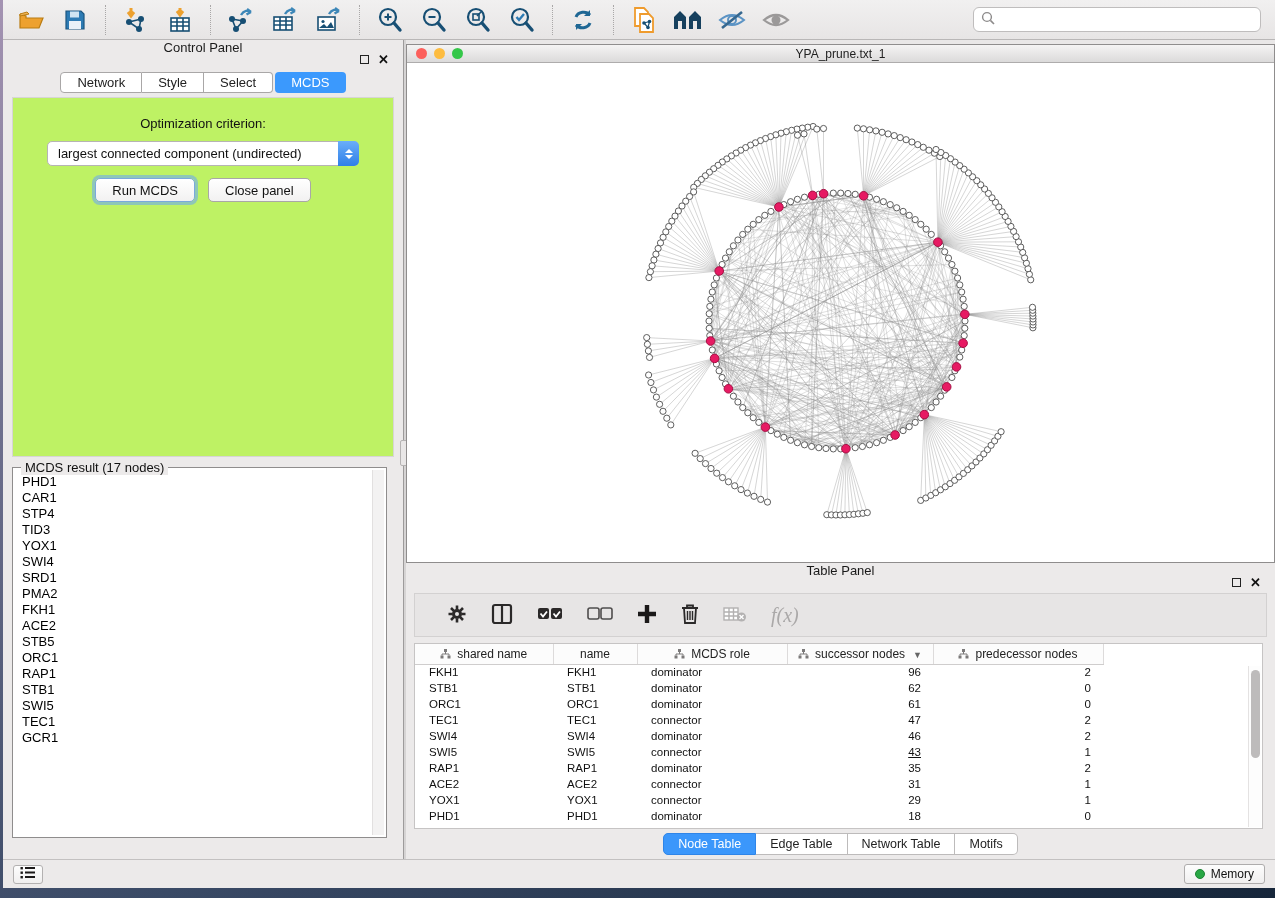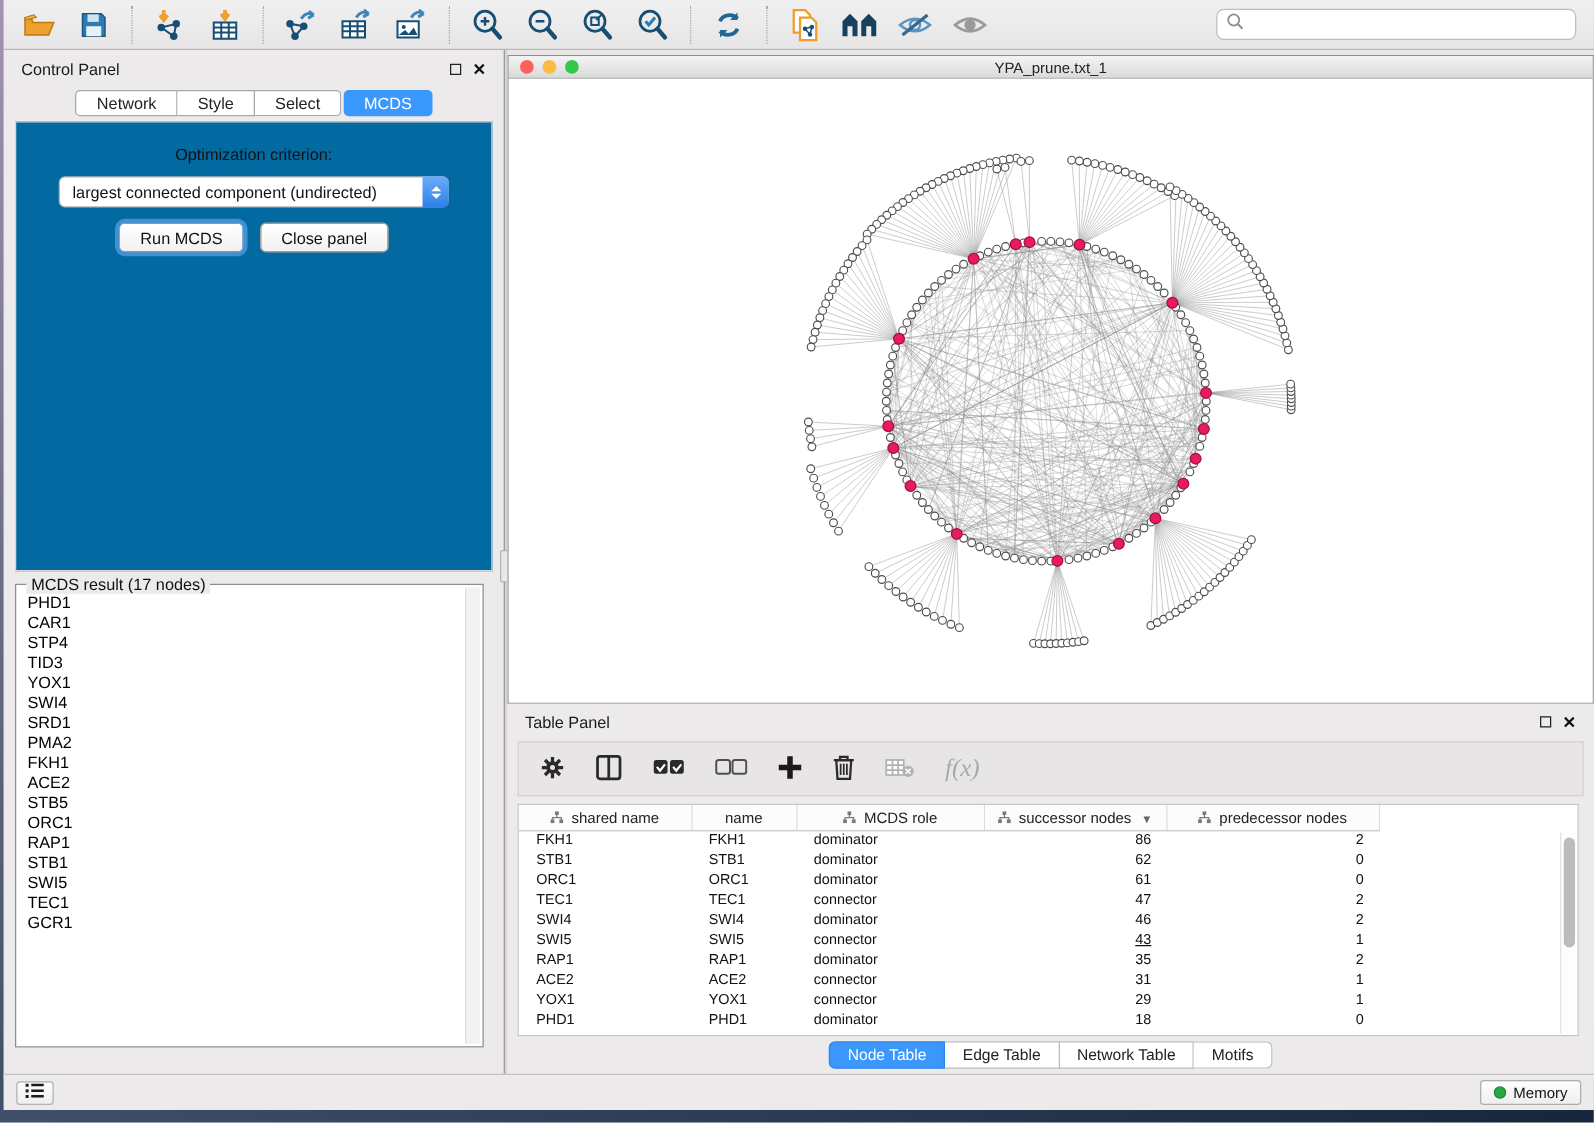--- a/index.html
+++ b/index.html
@@ -16,34 +16,34 @@
     align-items:center; justify-content:center; margin:0 3px; }
   .tb svg { display:block; }
   .tsep { width:0; height:30px; border-left:1px dotted #a9a7a7; margin:0 8px; }
   .searchwrap { margin-left:auto; margin-right:8px; width:288px; height:25px; background:#fff;
     border:1px solid #bfbdbd; border-radius:6px; display:flex; align-items:center; padding:0 7px; }
   .searchwrap input { border:none; outline:none; flex:1; font-size:12px; margin-left:5px;
     font-family:"Liberation Sans",sans-serif; background:transparent; }
 
   
   .cpanel { position:absolute; left:0; top:40px; width:400px; bottom:25px; background:#eceaea; }
-  .ptitle-row { height:30px; display:flex; align-items:center; padding:0 14px; }
+  .ptitle-row { height:30px; display:flex; align-items:center; padding:0 14px;flex-direction:column; }
   .ptitle { font-size:13px; color:#1a1a1a; }
   .pticons { margin-left:auto; display:flex; align-items:center; gap:9px; }
   .float-ic { width:9px; height:9px; border:1.6px solid #222; }
   .close-ic { font-size:13px; font-weight:bold; color:#111; line-height:9px; }
   .ctabs { display:flex; justify-content:center; align-items:center; height:24px; }
   .ctab { height:21px; padding:0 16px; background:#fff; border:1px solid #a9a7a7; border-left:none;
     font-size:13px; color:#222; display:flex; align-items:center; }
   .ctab:first-child { border-left:1px solid #a9a7a7; border-radius:4px 0 0 4px; }
   .ctab.pre-active { border-radius:0 4px 4px 0; }
   .ctab.active { background:#3b99fd; color:#fff; border:none; border-radius:4px; margin-left:2px;
     font-size:13px; }
   .inner-panel { position:absolute; left:9px; right:9px; top:57px; height:360px;
-    background:#0369a1; border:1px solid #d7d5d5; }
+    background:#bef264; border:1px solid #d7d5d5; }
   .opt-label { text-align:center; margin-top:18px; font-size:13px; color:#111; }
   .selectbox { margin:10px auto 0; width:312px; height:25px; background:#fff; border:1px solid #b6b4b4;
     border-radius:5px; display:flex; align-items:center; position:relative; }
   .selectbox .val { font-size:13px; color:#111; padding-left:10px; flex:1; }
   .stepper { width:21px; height:25px; margin-right:-1px; border-radius:0 5px 5px 0;
     background:linear-gradient(#6aaef9,#2f7fe8); display:flex; flex-direction:column;
     align-items:center; justify-content:center; gap:2px; }
   .stepper i { width:0; height:0; border-left:4px solid transparent; border-right:4px solid transparent; }
   .stepper .up { border-bottom:4px solid #fff; }
   .stepper .dn { border-top:4px solid #fff; }
@@ -76,21 +76,21 @@
     border-bottom:1px solid #aeacac; position:relative; display:flex; align-items:center; }
   .lights { display:flex; gap:7px; margin-left:9px; }
   .light { width:11px; height:11px; border-radius:50%; }
   .net-title { position:absolute; left:0; right:0; text-align:center; font-size:12px; color:#222; }
   .netcanvas { width:867px; height:499px; display:block; background:#fff; }
 
   
   .tpanel { position:absolute; left:0; top:523px; width:869px; bottom:0; background:#eceaea; }
   .tpanel .ptitle-row { padding:0 14px; height:28px; }
   .ttoolbar { position:absolute; left:8px; right:8px; top:30px; height:44px; background:#e7e5e5;
-    border:1px solid #d3d1d1; display:flex; align-items:center; padding:0 17px; gap:24px; }
+    border:1px solid #d3d1d1; display:flex; align-items:center; padding:0 32px; gap:24px; }
   .tbt { background:none; border:none; display:flex; align-items:center; justify-content:center; }
   .fx { font-size:20px; color:#aaa8a8; font-style:italic; font-family:"Liberation Serif",serif; }
   .ttable { position:absolute; left:8px; right:12px; top:80px; height:186px; background:#fff;
     border:1px solid #c6c4c4; overflow:hidden; }
   table.grid { border-collapse:collapse; table-layout:fixed; }
   .grid th { height:20px; font-weight:normal; font-size:12px; color:#222; background:#fcfcfc;
     border-right:1px solid #dddbdb; border-bottom:1px solid #cfcdcd; text-align:center;
     position:relative; white-space:nowrap; overflow:hidden; }
   .grid th .hicon { display:inline-block; vertical-align:-1px; margin-right:6px; }
   .grid th .sort { font-size:9px; color:#666; margin-left:8px; }
@@ -1274,21 +1274,21 @@
                     </g>
                     <path d="M5.5 3 v2 M2 6.5 V5 h7 v1.5" stroke="#7b7979" fill="none"></path>
                   </svg><span>predecessor nodes</span></th>
               </tr>
             </thead>
           <tbody>
               <tr>
                 <td style="width: 138px;">FKH1</td>
                 <td style="width: 84px;">FKH1</td>
                 <td style="width: 150px;">dominator</td>
-                <td class="num" style="width: 146px;">86</td>
+                <td class="num" style="width: 146px;">96</td>
                 <td class="num" style="width: 170px;">2</td>
               </tr>
               <tr>
                 <td style="width: 138px;">STB1</td>
                 <td style="width: 84px;">STB1</td>
                 <td style="width: 150px;">dominator</td>
                 <td class="num" style="width: 146px;">62</td>
                 <td class="num" style="width: 170px;">0</td>
               </tr>
               <tr>

